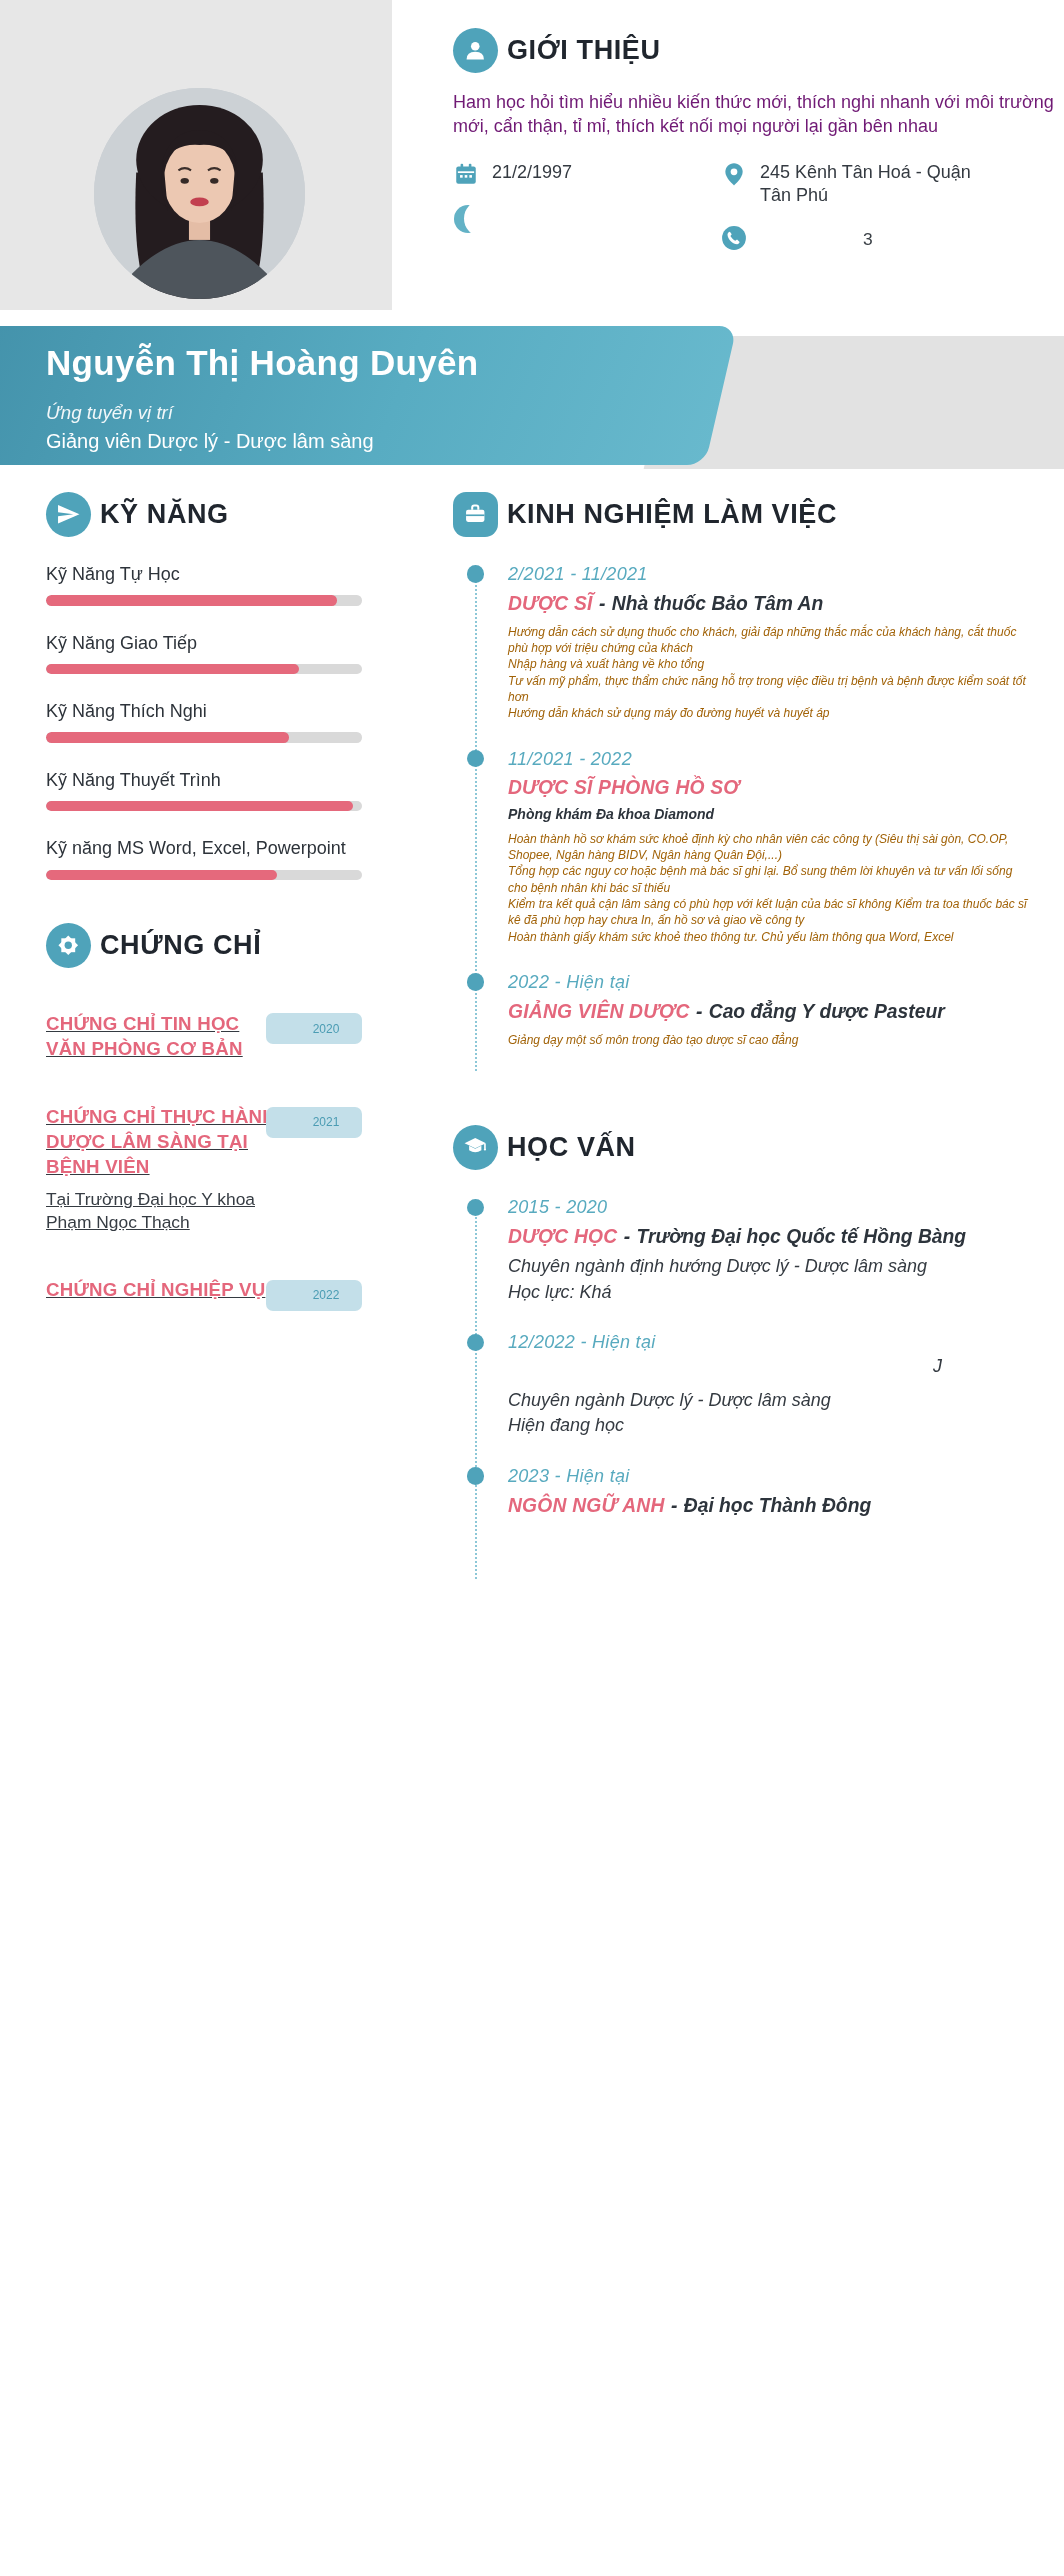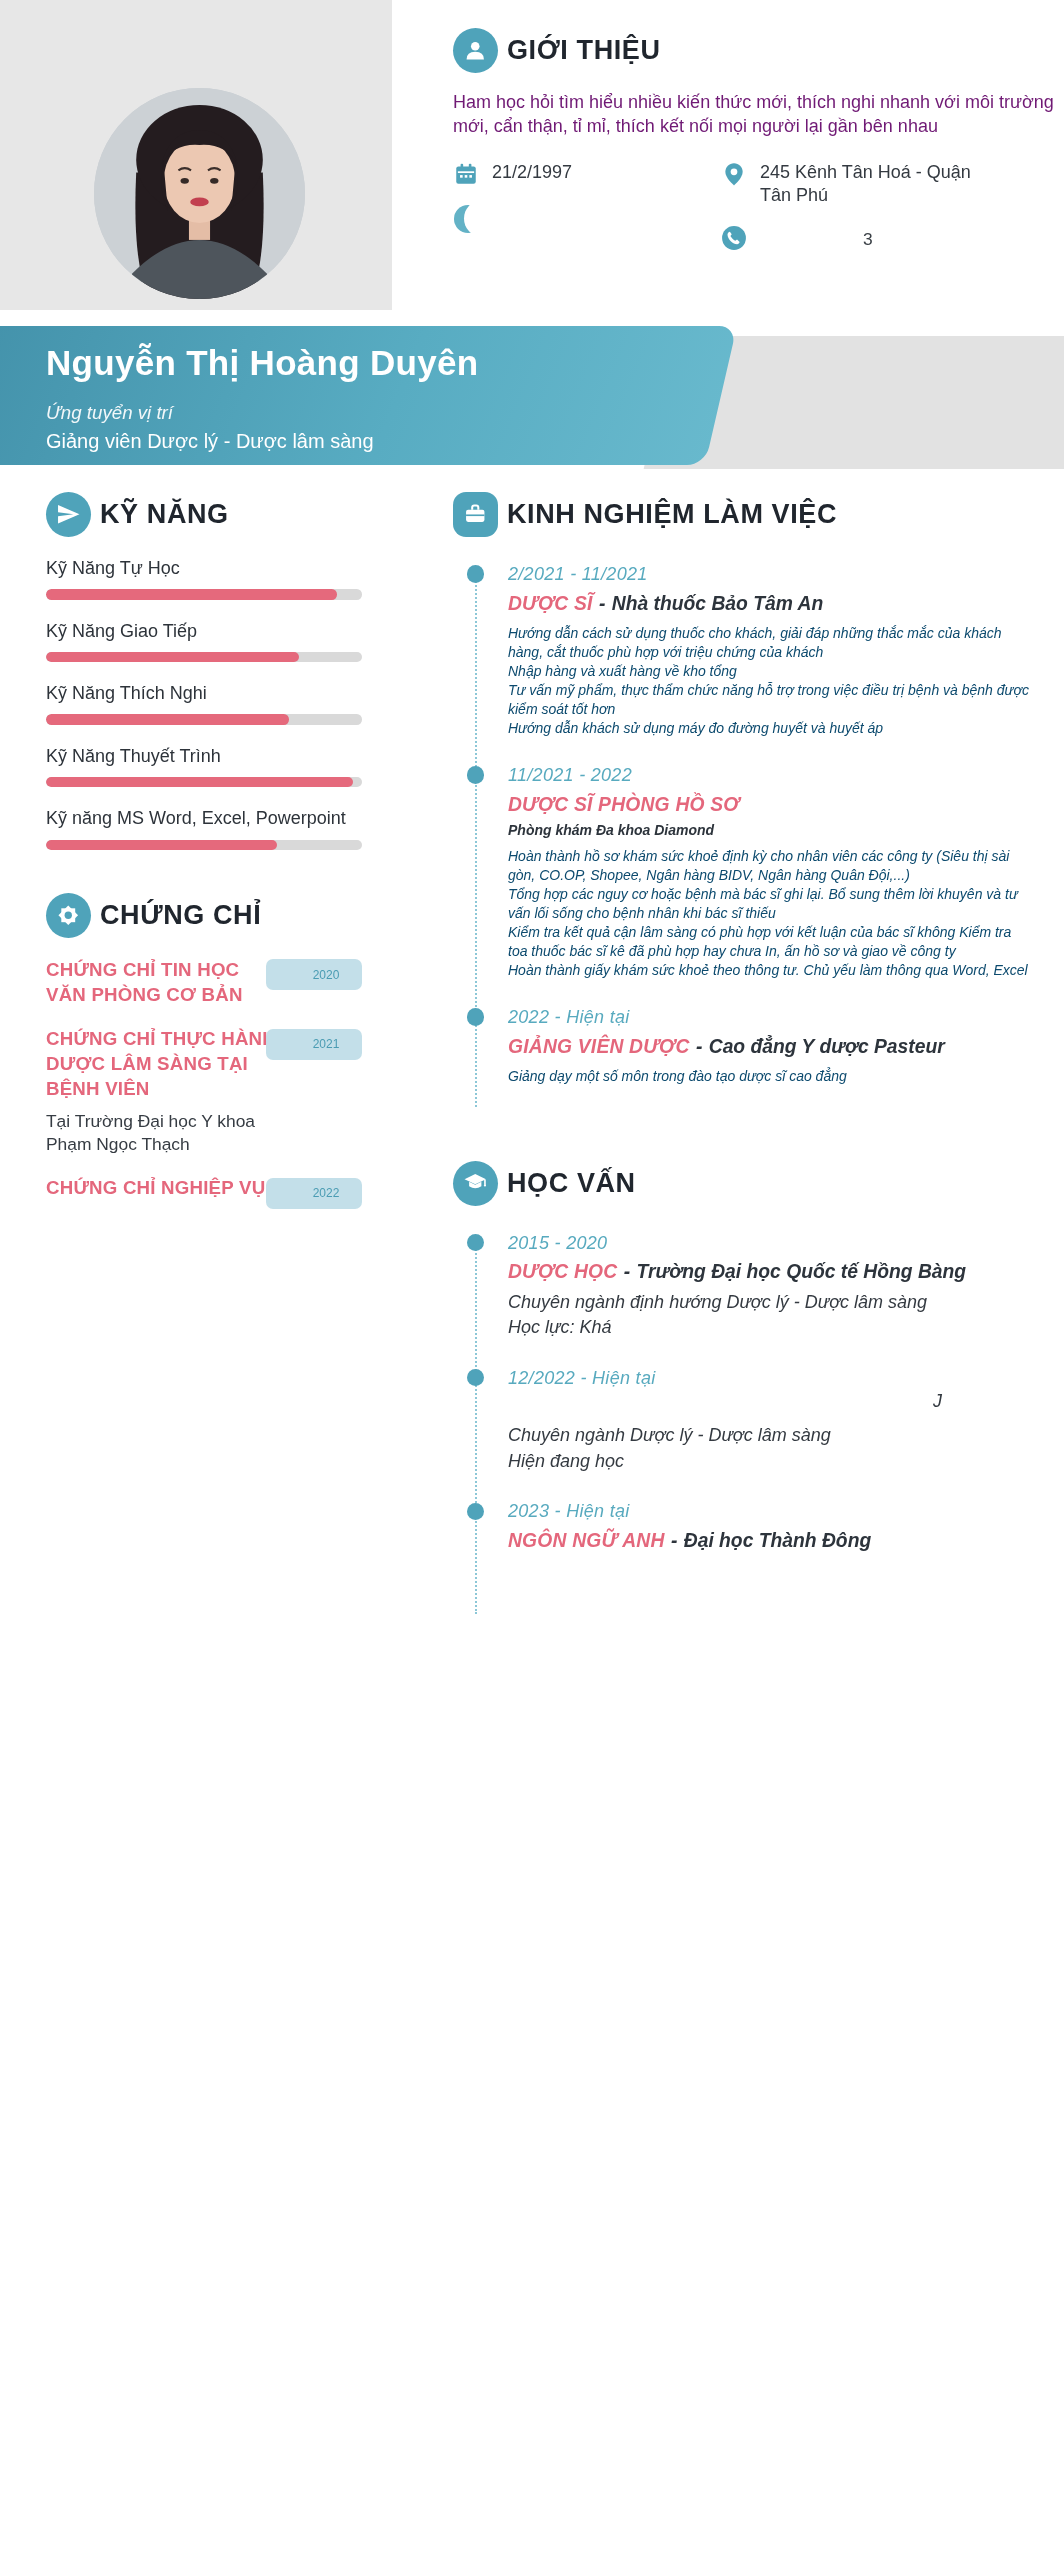--- a/index.html
+++ b/index.html
@@ -37,44 +37,44 @@
   .banner{position:absolute;left:0;top:326px;width:1065px;height:139px;}
   .banner .gray{position:absolute;right:-58px;top:10.3px;width:464px;height:133px;background:#e2e2e2;transform:skewX(-13deg);}
   .banner .teal{position:absolute;left:-90px;top:0;width:811px;height:139px;background:linear-gradient(100deg,#418fa8 0%,#58acc2 60%,#68b9cd 100%);transform:skewX(-13deg);border-radius:0 18px 18px 0;}
   .banner .txt{position:absolute;left:46px;top:16.7px;color:#ffffff;}
   .name{font-size:35px;font-weight:700;letter-spacing:0.3px;}
   .apply{margin-top:19.3px;font-size:18.7px;font-style:italic;opacity:.93;}
   .pos{margin-top:5.8px;font-size:20px;}
 
   
   .sidebar{position:absolute;left:46px;top:492px;width:316px;}
-  .skill{margin-top:21px;}
+  .skill{margin-top:27px;}
   .skill .lbl{font-size:18px;color:#2d333a;}
   .bar{margin-top:10.3px;height:10.3px;background:#d9d9d9;border-radius:5.2px;position:relative;overflow:hidden;}
   .fill{position:absolute;left:0;top:0;bottom:0;background:#e5697c;border-radius:5.2px;}
   .certs{margin-top:43px;}
-  .cert{position:relative;margin-top:20px;padding-right:85px;}
+  .cert{position:relative;margin-top:44px;padding-right:85px;text-decoration:underline;}
   .cert .nm{font-size:18.7px;font-weight:700;color:#e4677c;line-height:1.32;letter-spacing:0.2px;}
   .badge{position:absolute;right:0;top:1.3px;width:72px;height:31px;background:#c3dfe9;color:#4b9cb3;font-size:12px;display:flex;align-items:center;justify-content:center;border-radius:7px;padding-left:24px;}
   .cert .note{margin-top:9px;font-size:17.4px;color:#363c43;line-height:1.32;}
 
   
   .main{position:absolute;left:453px;top:492px;width:580px;}
   .timeline{position:relative;margin-top:22px;padding-bottom:16.7px;}
   .timeline.edu{padding-bottom:62px;}
   .tl-line{position:absolute;left:22px;top:9px;bottom:0;width:0;border-left:2.6px dotted #8cc7d7;}
   .tl-item{position:relative;padding-left:55px;margin-top:27px;font-style:italic;}
   .tl-item:first-of-type{margin-top:0;}
   .dot{position:absolute;left:14px;top:1.3px;width:17.4px;height:17.4px;border-radius:50%;background:#4fa3ba;}
   .period{font-size:18px;color:#58aabf;letter-spacing:0.3px;}
   .role-line{margin-top:7.7px;font-size:19.3px;font-weight:700;color:#2d343c;}
   .role{color:#e4677c;letter-spacing:0.2px;}
   .sep{margin:0 6.4px;color:#2d343c;}
   .org-line{margin-top:6.4px;font-size:14px;font-weight:700;color:#2d343c;}
-  .body{margin-top:9px;font-size:14px;line-height:1.36;color:#0c4a6e;}
+  .body{margin-top:9px;font-size:12px;line-height:1.36;color:#a16207;}
   .clip{height:23px;overflow:hidden;}
   .edu-sec{margin-top:54px;}
   .edu-text{margin-top:6.4px;font-size:18px;color:#343a41;line-height:1.42;}
   .erased{height:28px;position:relative;}
   .erased .remnant-j{position:absolute;left:425px;top:2.6px;font-size:18px;color:#343a41;}
 </style>
 </head>
 <body>
 
 <div class="page">

